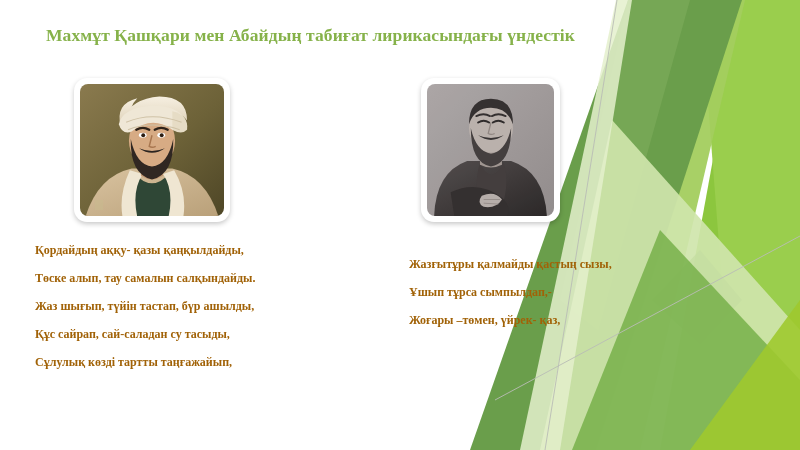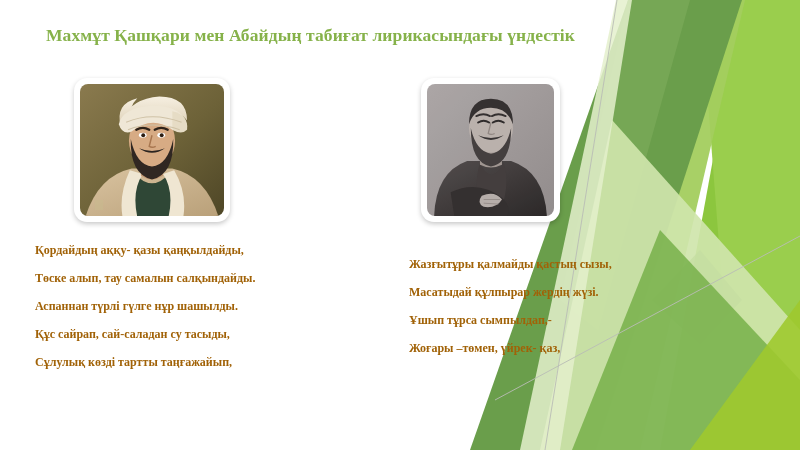--- a/index.html
+++ b/index.html
@@ -228,25 +228,24 @@
         <path d="M70 42 L67 54 Q70 56 74 54" stroke="#8b817c" stroke-width="1.4" fill="none"></path>
 
         <rect width="139" height="144" fill="#ffffff" opacity="0.05"></rect>
       </svg>
     </div>
   </div>
 
   <div class="poem" id="poem-left">
     <div class="line">Қордайдың аққу- қазы қаңқылдайды,</div>
     <div class="line">Төске  алып, тау самалын салқындайды.</div>
-    <div class="line">Аспаннан түрлі гүлге нұр шашылды.</div>
+    <div class="line">Жаз шығып, түйін тастап, бүр ашылды,</div>
     <div class="line">Құс сайрап, сай-саладан су тасыды,</div>
     <div class="line">Сұлулық көзді тартты  таңғажайып,</div>
   </div>
 
   <div class="poem" id="poem-right">
     <div class="line">Жазғытұры қалмайды қастың сызы,</div>
-    <div class="line">Масатыдай құлпырар жердің жүзі.</div>
     <div class="line">Ұшып тұрса сымпылдап,-</div>
     <div class="line">Жоғары –төмен, үйрек- қаз,</div>
   </div>
 
 </div>
 
 </body></html>

